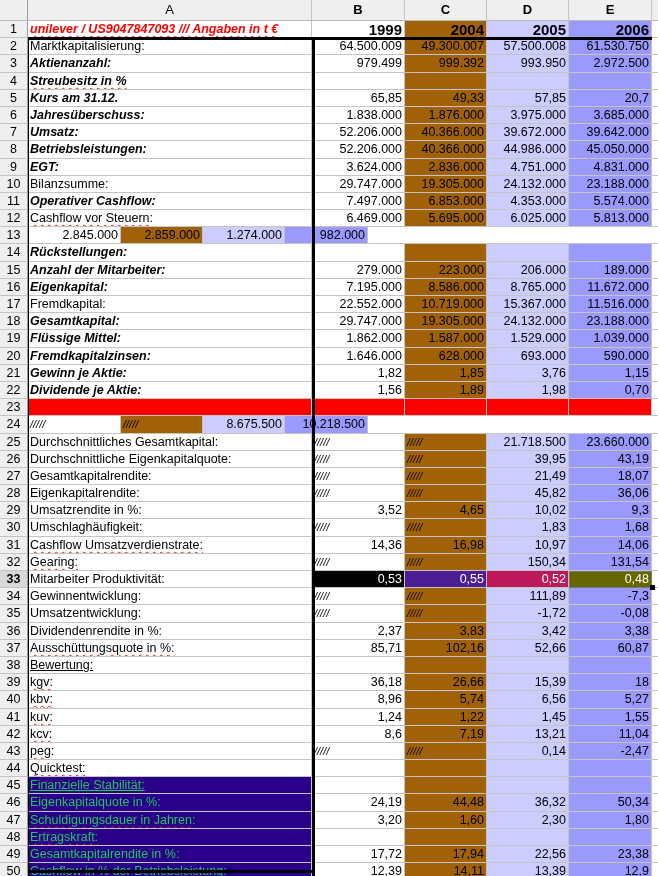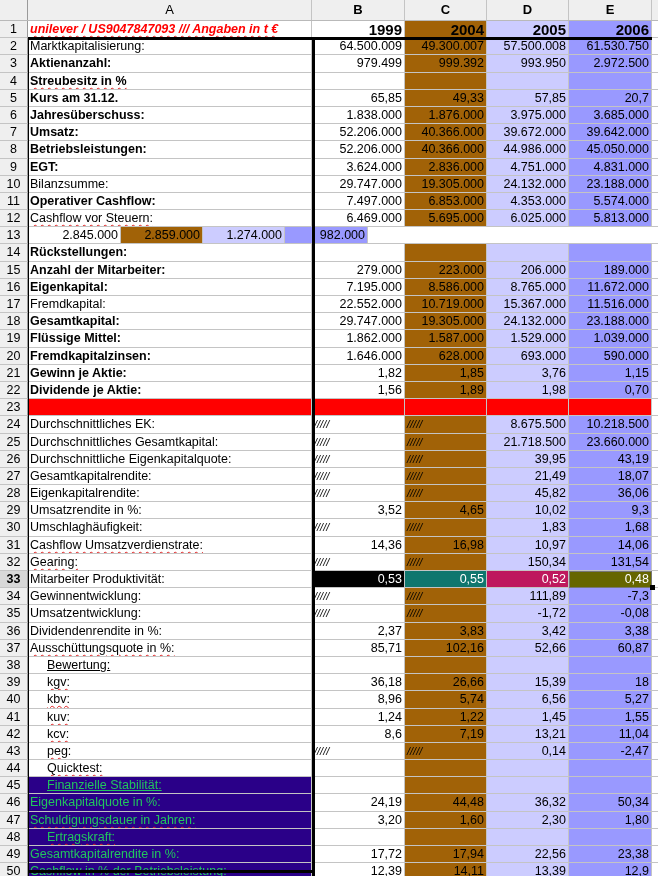--- a/index.html
+++ b/index.html
@@ -12,31 +12,31 @@
   .c { box-sizing:border-box; border-right:1px solid #c4c4c4; border-bottom:1px solid #c4c4c4; overflow:hidden; white-space:nowrap; padding:0 2px; }
   .cA { width:284px; flex:0 0 284px; text-align:left; }
   .cB { width:93px; flex:0 0 93px; text-align:right; }
   .cC { width:82px; flex:0 0 82px; text-align:right; background:#a16207; }
   .cD { width:82px; flex:0 0 82px; text-align:right; background:#ccccff; }
   .cE { width:83px; flex:0 0 83px; text-align:right; background:#9999ff; }
   .cF { flex:1 1 auto; border-right:none; }
   .hdr .c { text-align:center; background:#efefef; font-weight:bold; font-size:13px; border-bottom:none; }
   .hdr .cA { font-weight:normal; }
   .hdr .rn { border-bottom:none; }
-  .bold { font-weight:bold; }
+  .bold { font-weight:bold;font-style:italic; }
   .year { font-weight:bold; font-size:15px; }
   .title { color:#ff0000; font-weight:bold; font-style:italic; }
-  .under { text-decoration:underline;padding-left:17px; }
+  .under { text-decoration:underline; }
   .spell { text-decoration:underline wavy #e02020; text-decoration-thickness:1px; text-underline-offset:2px; }
   .na { text-align:left; font-style:italic; font-size:11px; }
   .red .c { background:#ff0000; }
   .red .cF { background:#fff; }
   .navy .cA { background:#2a0088; color:#22c55e; }
   .sel .cB { background:#000; color:#fff; }
-  .sel .cC { background:#0f766e; color:#fff;padding-left:20px; }
+  .sel .cC { background:#4c1d95; color:#fff;padding-left:20px; }
   .sel .cD { background:#be185d; color:#fff; }
   .sel .cE { background:#666600; color:#fff; outline:1px solid #777; outline-offset:-1px; }
   .frame-left { position:absolute; left:312px; top:37px; width:3px; height:839px; background:#000; }
   .frame-top { position:absolute; left:28px; top:37px; width:624px; height:3px; background:#000; }
   .frame-a-left { position:absolute; left:28px; top:37px; width:1px; height:839px; background:#000; }
   .navy-bottom { position:absolute; left:28px; top:870px; width:287px; height:3px; background:#000; }
   .fill-handle { position:absolute; left:650px; top:585px; width:5px; height:5px; background:#000; }
 </style>
 </head>
 <body>
@@ -255,21 +255,20 @@
         <div class="rn">23</div>
         <div class="c cA"><span></span></div>
         <div class="c cB"></div>
         <div class="c cC"></div>
         <div class="c cD"></div>
         <div class="c cE"></div>
         <div class="c cF"></div>
       </div>
       <div class="row">
         <div class="rn">24</div>
-        <div class="c cA"><span>Durchschnittliches EK:</span></div>
         <div class="c cB na">/////</div>
         <div class="c cC na">/////</div>
         <div class="c cD">8.675.500</div>
         <div class="c cE">10.218.500</div>
         <div class="c cF"></div>
       </div>
       <div class="row">
         <div class="rn">25</div>
         <div class="c cA"><span>Durchschnittliches Gesamtkapital:</span></div>
         <div class="c cB na">/////</div>

